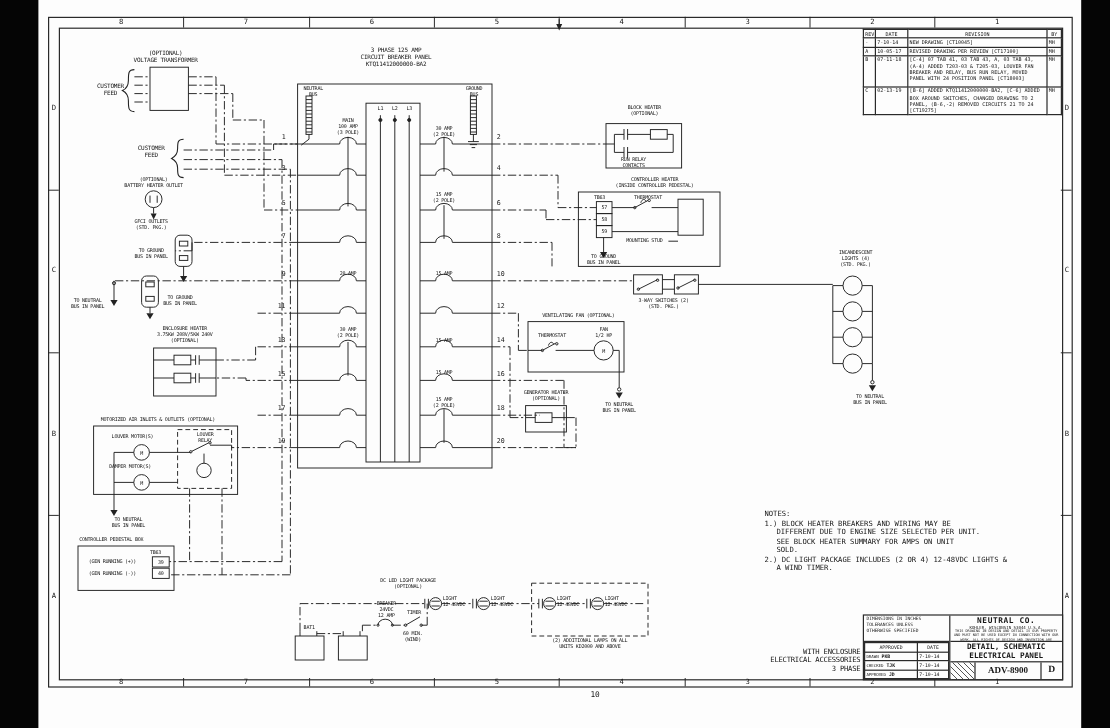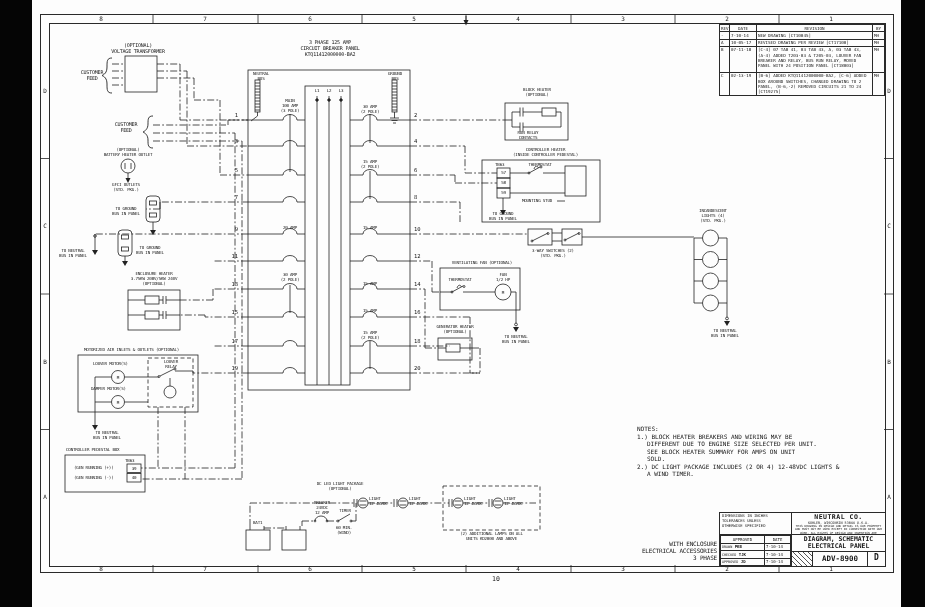--- a/index.html
+++ b/index.html
@@ -30,21 +30,21 @@
           padding:1px 2px;white-space:pre-line;}
   table.appr{border-collapse:collapse;table-layout:fixed;width:100%;font-size:4px;}
   table.appr td{border:0.5px solid #2a2a2a;padding:0 1px;height:6.5px;overflow:hidden;}
   .tb-right{flex:1;display:flex;flex-direction:column;}
   .tb-co{height:21px;border-bottom:0.6px solid #2a2a2a;text-align:center;overflow:hidden;}
   .co-name{font-size:6.5px;font-weight:bold;letter-spacing:0.5px;}
   .co-addr{font-size:3.4px;}
   .co-prop{font-size:2.9px;line-height:1.15;padding:0 2px;}
   .tb-title{height:15px;border-bottom:0.6px solid #2a2a2a;text-align:center;font-size:6.4px;
             line-height:1.15;white-space:pre-line;padding-top:1px;font-weight:bold;}
-  .tb-numrow{flex:1;display:flex;}
+  .tb-numrow{flex:1;display:flex;font-family:Liberation Serif, serif;}
   .tb-hatch{width:20px;border-right:0.5px solid #2a2a2a;
             background:repeating-linear-gradient(45deg,#555 0 0.6px,transparent 0.6px 3.5px);}
   .tb-num{flex:1;border-right:0.5px solid #2a2a2a;text-align:center;font-size:7.5px;
           font-weight:bold;padding-top:2px;}
   .tb-rev{width:17px;text-align:center;font-size:8px;font-weight:bold;padding-top:1px;}
   .notes{position:absolute;font-size:6px;line-height:1.2;}
   .notes .item{white-space:pre-line;padding-left:10px;text-indent:-10px;margin-top:1px;}
   .pgnum{position:absolute;font-size:6.5px;}
 </style>
 </head>
@@ -483,21 +483,21 @@
         </tr>
       </tbody>
         </table>
     </div>
     <div class="tb-right">
       <div class="tb-co">
         <div class="co-name">NEUTRAL CO.</div>
         <div class="co-addr">KOHLER, WISCONSIN 53044 U.S.A.</div>
         <div class="co-prop">THIS DRAWING IN DESIGN AND DETAIL IS OUR PROPERTY AND MUST NOT BE USED EXCEPT IN CONNECTION WITH OUR WORK. ALL RIGHTS OF DESIGN AND INVENTION ARE RESERVED.</div>
       </div>
-      <div class="tb-title">DIAGRAM, SCHEMATIC
+      <div class="tb-title">DETAIL, SCHEMATIC
 ELECTRICAL PANEL</div>
       <div class="tb-numrow">
         <div class="tb-hatch"></div>
         <div class="tb-num">ADV-8900</div>
         <div class="tb-rev">D</div>
       </div>
     </div>
   </div>
 </div>
 

